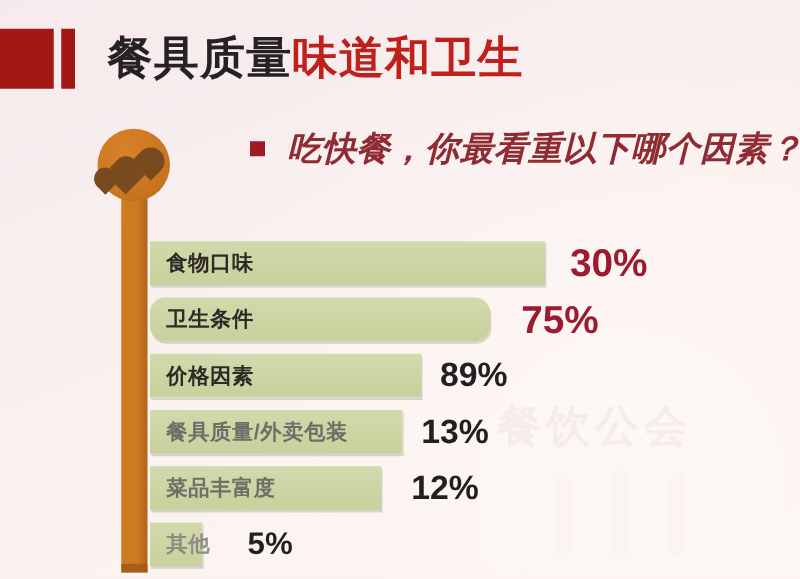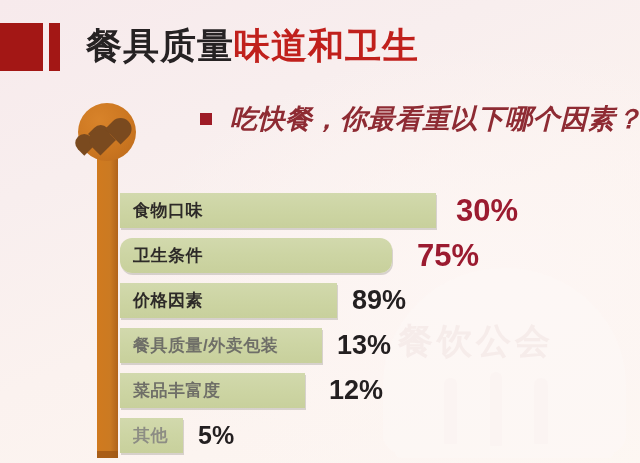--- a/index.html
+++ b/index.html
@@ -157,20 +157,20 @@
     </div>
 
     <div class="row">
       <div class="bar" style="width:185px;">
         <span class="bar-label lbl-mid">菜品丰富度</span>
       </div>
       <div class="pct pct-mid" style="left:209px;">12%</div>
     </div>
 
     <div class="row">
-      <div class="bar" style="width:63px;">
+      <div class="bar" style="width:42px;">
         <span class="bar-label lbl-light">其他</span>
       </div>
       <div class="pct pct-sm" style="left:78px;">5%</div>
     </div>
 
   </div>
 </div>
 
 </body></html>

